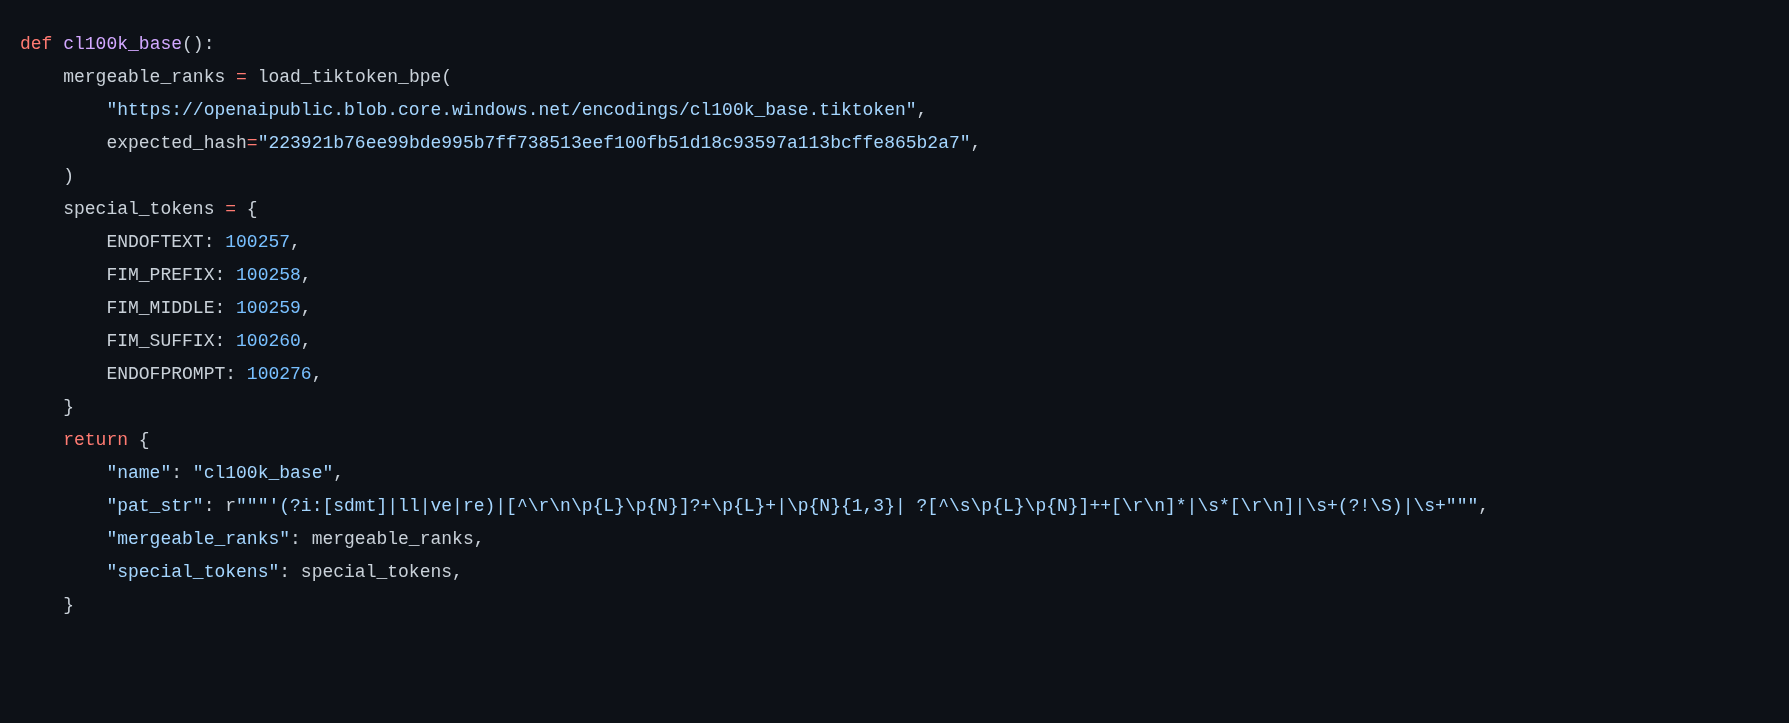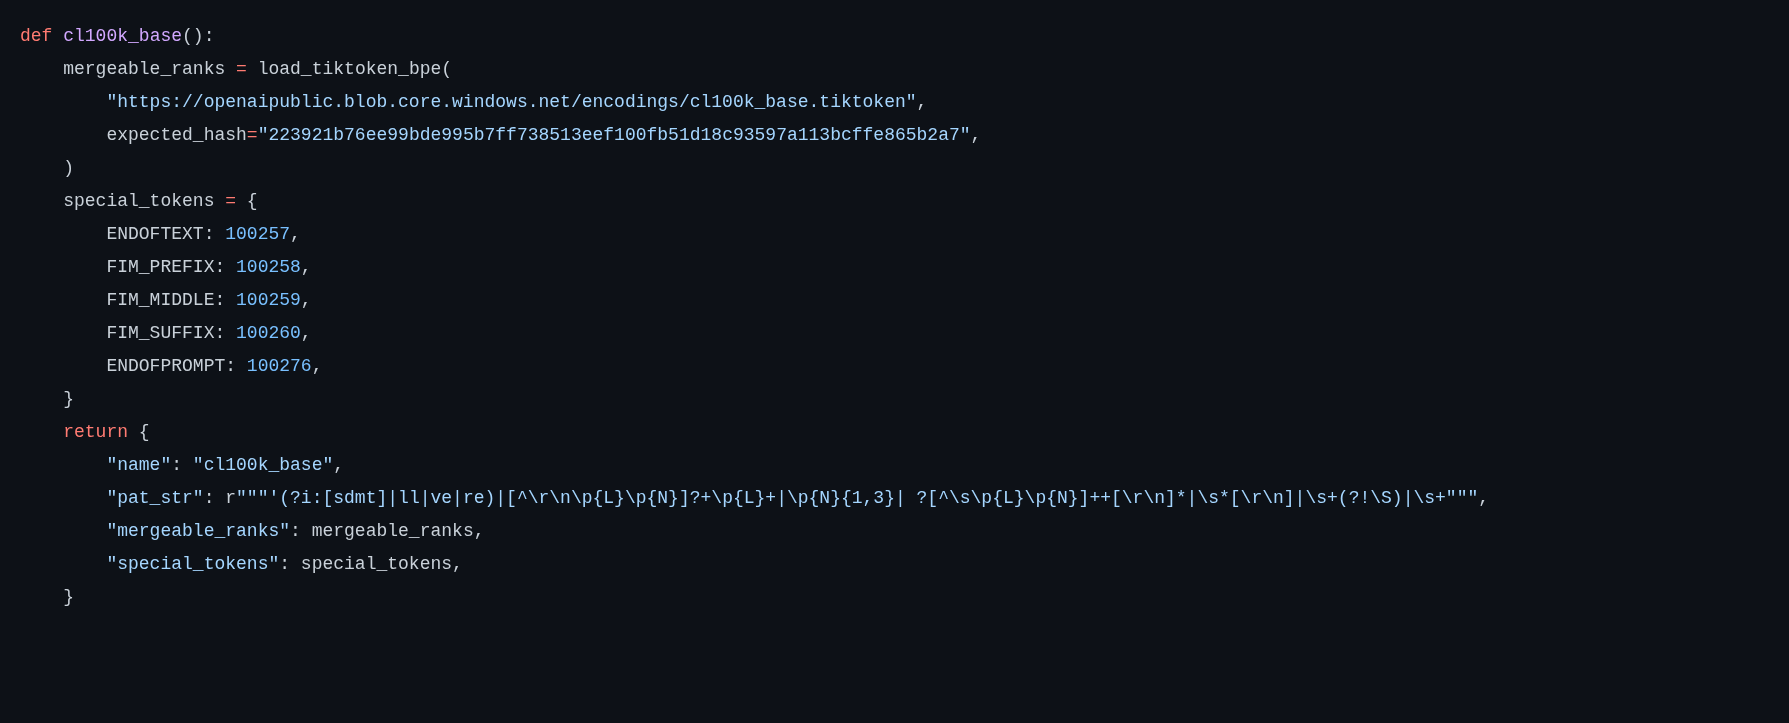--- a/index.html
+++ b/index.html
@@ -1,16 +1,16 @@
 <!DOCTYPE html>
 <html><head>
 <meta charset="utf-8">
 <style>
   html,body{margin:0;padding:0;background:#0d1117;width:1789px;height:723px;overflow:hidden}
-  pre{margin:0;padding:20px 20px;font-family:Consolas,"Courier New",monospace;font-size:18px;line-height:33px;color:#c9d1d9;white-space:pre}
+  pre{margin:0;padding:28px 20px;font-family:Consolas,"Courier New",monospace;font-size:18px;line-height:33px;color:#c9d1d9;white-space:pre}
   .kw{color:#ff7b72}          
   .fn{color:#d2a8ff}          
   .p {color:#c9d1d9}          
   .v {color:#c9d1d9}          
   .op{color:#ff7b72}          
   .s {color:#a5d6ff}          
   .n {color:#79c0ff}          
 </style>
 </head>
 <body>

